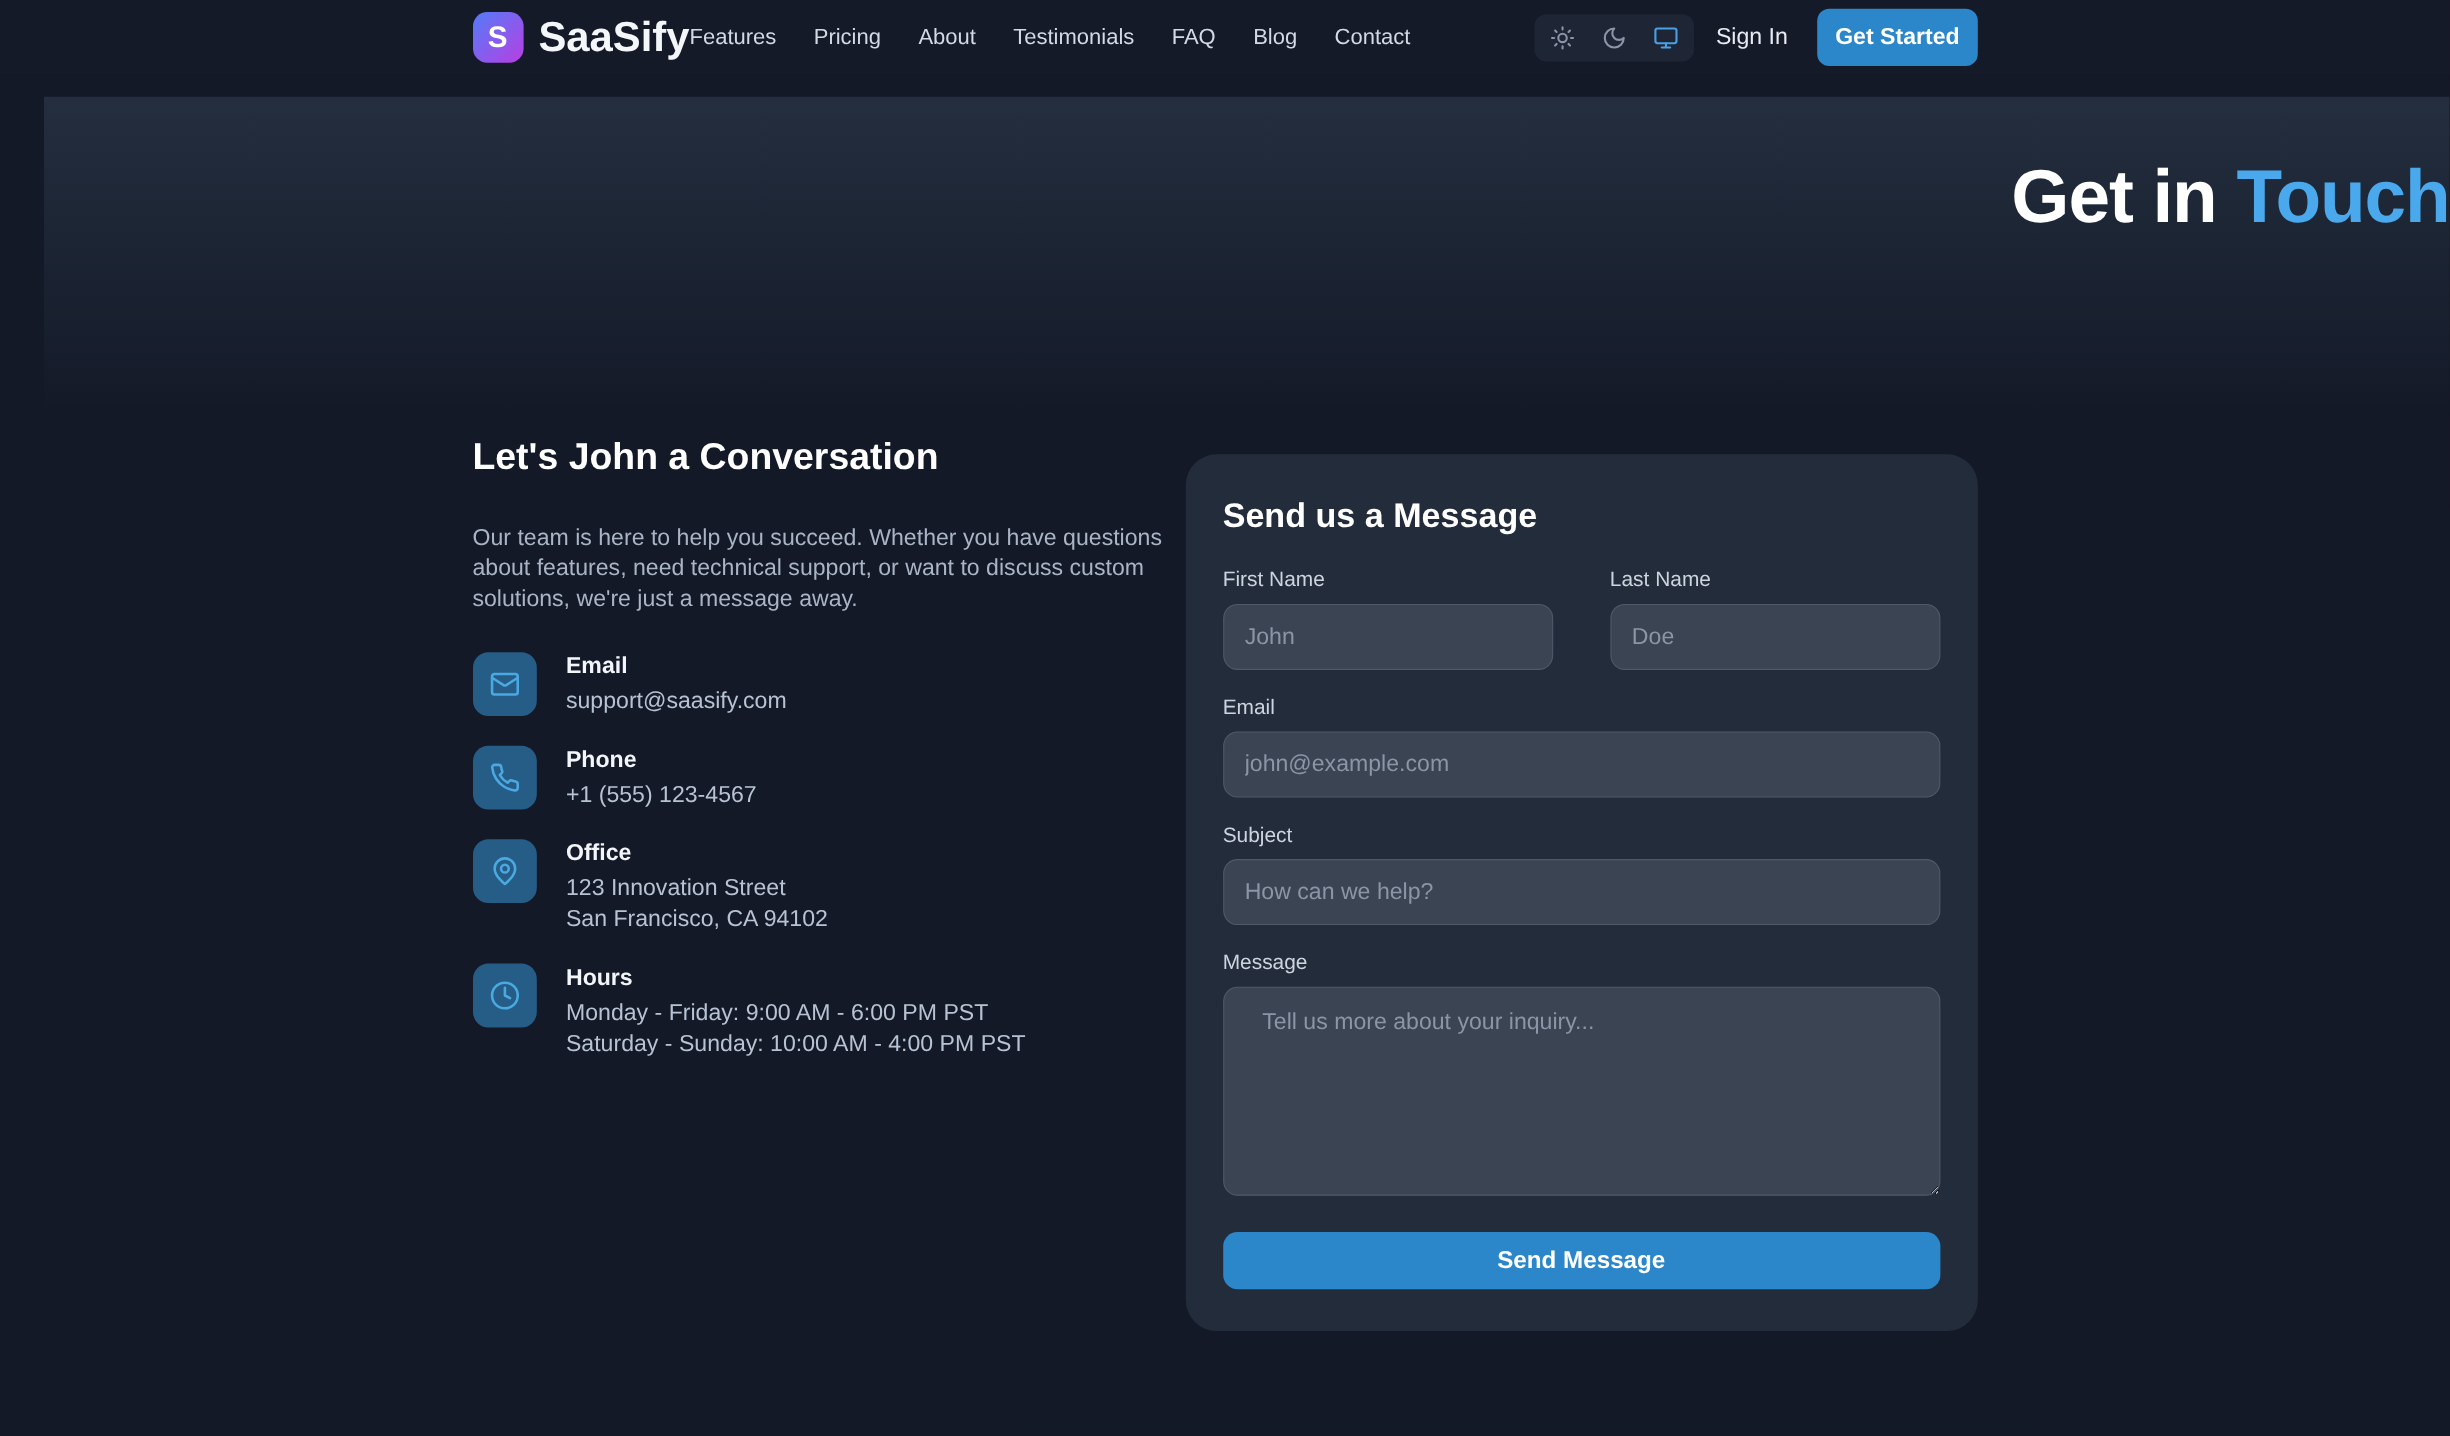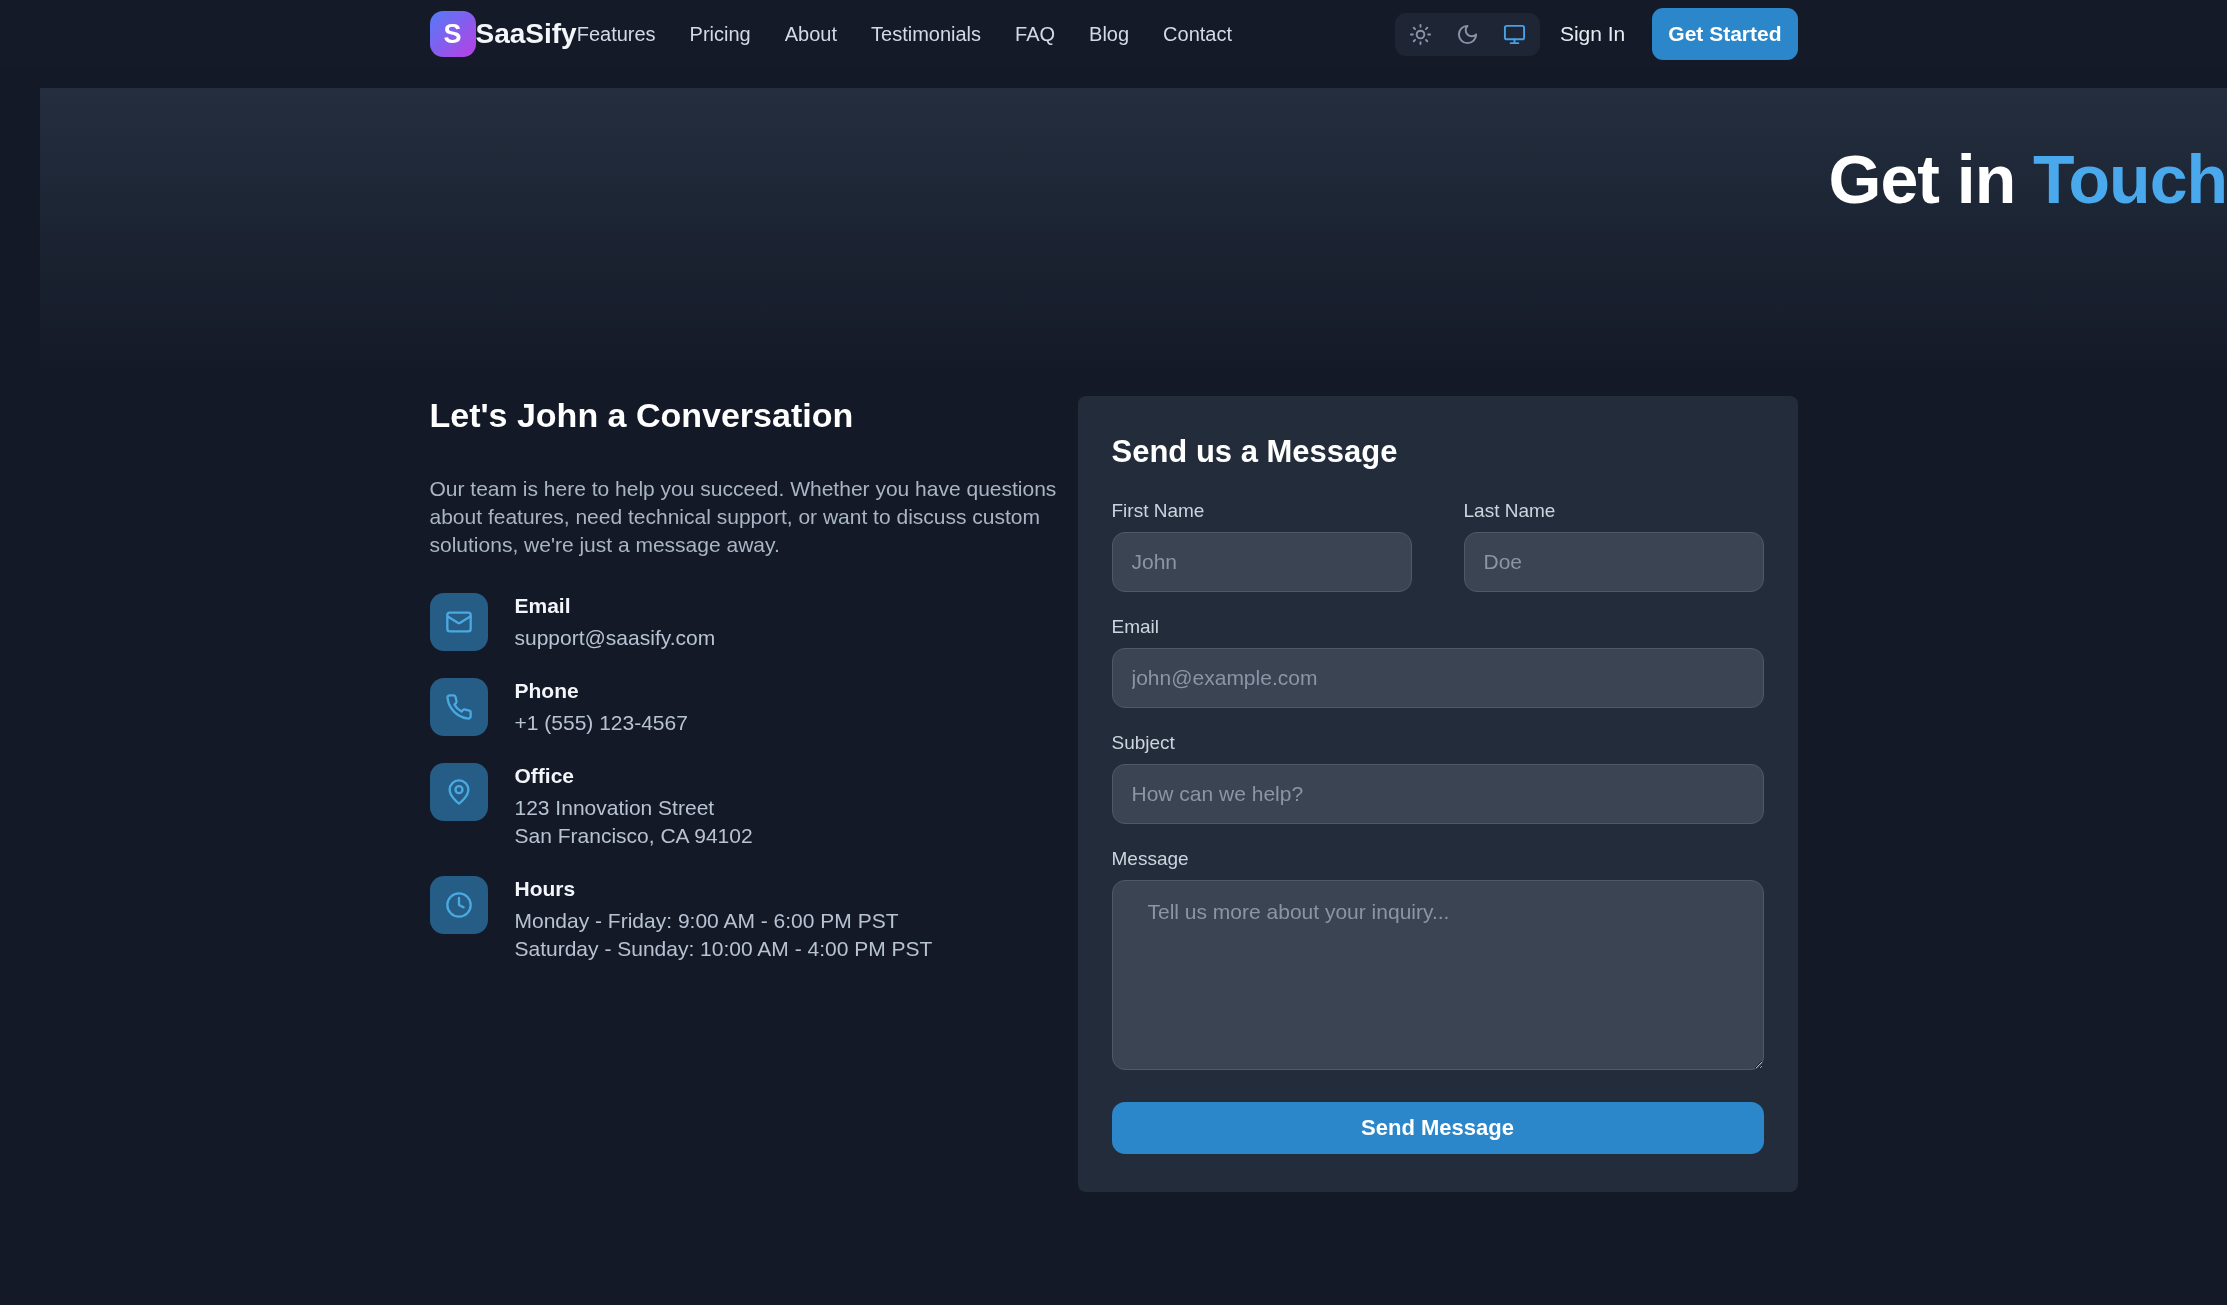--- a/index.html
+++ b/index.html
@@ -21,21 +21,21 @@
   
   .navbar{height:68px;background:#151a29;display:flex;align-items:center;}
   .nav-inner{display:flex;align-items:center;}
   .brand{display:flex;align-items:center;cursor:pointer;}
   .logo-box{
     width:46px;height:46px;border-radius:13px;
     background:linear-gradient(135deg,var(--logo-gradient-start,#527cf8),var(--logo-gradient-end,#b83fe3));
     display:flex;align-items:center;justify-content:center;
     color:#fff;font-size:27px;font-weight:700;
   }
-  .brand-name{font-size:28px;font-weight:700;color:#f4f7fa;}
+  .brand-name{margin-left:14px;font-size:38px;font-weight:700;color:#f4f7fa;}
   .nav-links{display:flex;gap:34px;}
   .nav-link{font-size:20px;color:#d3dae4;cursor:pointer;white-space:nowrap;}
   .nav-right{margin-left:auto;display:flex;align-items:center;}
   .theme-toggle{
     background:#1e2636;border-radius:11px;padding:10px 14px;
     display:flex;align-items:center;gap:24px;
   }
   .theme-btn{width:23px;height:23px;color:#8a94a6;cursor:pointer;display:flex;}
   .theme-btn.active{color:#4aa0e4;}
   .theme-btn svg{width:100%;height:100%;}
@@ -70,22 +70,22 @@
     display:flex;align-items:center;justify-content:center;
     color:var(--icon-blue,#4aa9e0);
   }
   .icon-tile svg{width:28px;height:28px;}
   .contact-text{margin-left:27px;padding-top:1px;}
   .contact-title{font-size:21px;font-weight:700;color:#f2f5f9;margin-bottom:6px;}
   .contact-line{font-size:21px;line-height:28px;color:#b7c3d3;}
 
   
   .card{
-    width:779px;background:var(--card-bg,#232c3a);border-radius:8px;
-    padding:38px 34px;align-self:flex-start;
+    width:779px;background:var(--card-bg,#232c3a);border-radius:28px;
+    padding:38px 34px;align-self:flex-start;margin-top:17px;
   }
   .card h3{margin:0 0 30px 0;font-size:31px;font-weight:700;color:#ffffff;}
   .field{margin-bottom:24px;}
   .field-row{display:flex;gap:52px;}
   .field-row .field{flex:1;}
   .field label{display:block;font-size:19px;font-weight:500;color:#ccd4df;margin-bottom:10px;}
   .field input,.field textarea{
     width:100%;background:var(--input-bg,#3b4453);
     border:1.5px solid var(--input-border,#4f596a);border-radius:13px;
     font-family:inherit;font-size:21px;color:#dbe2ec;

